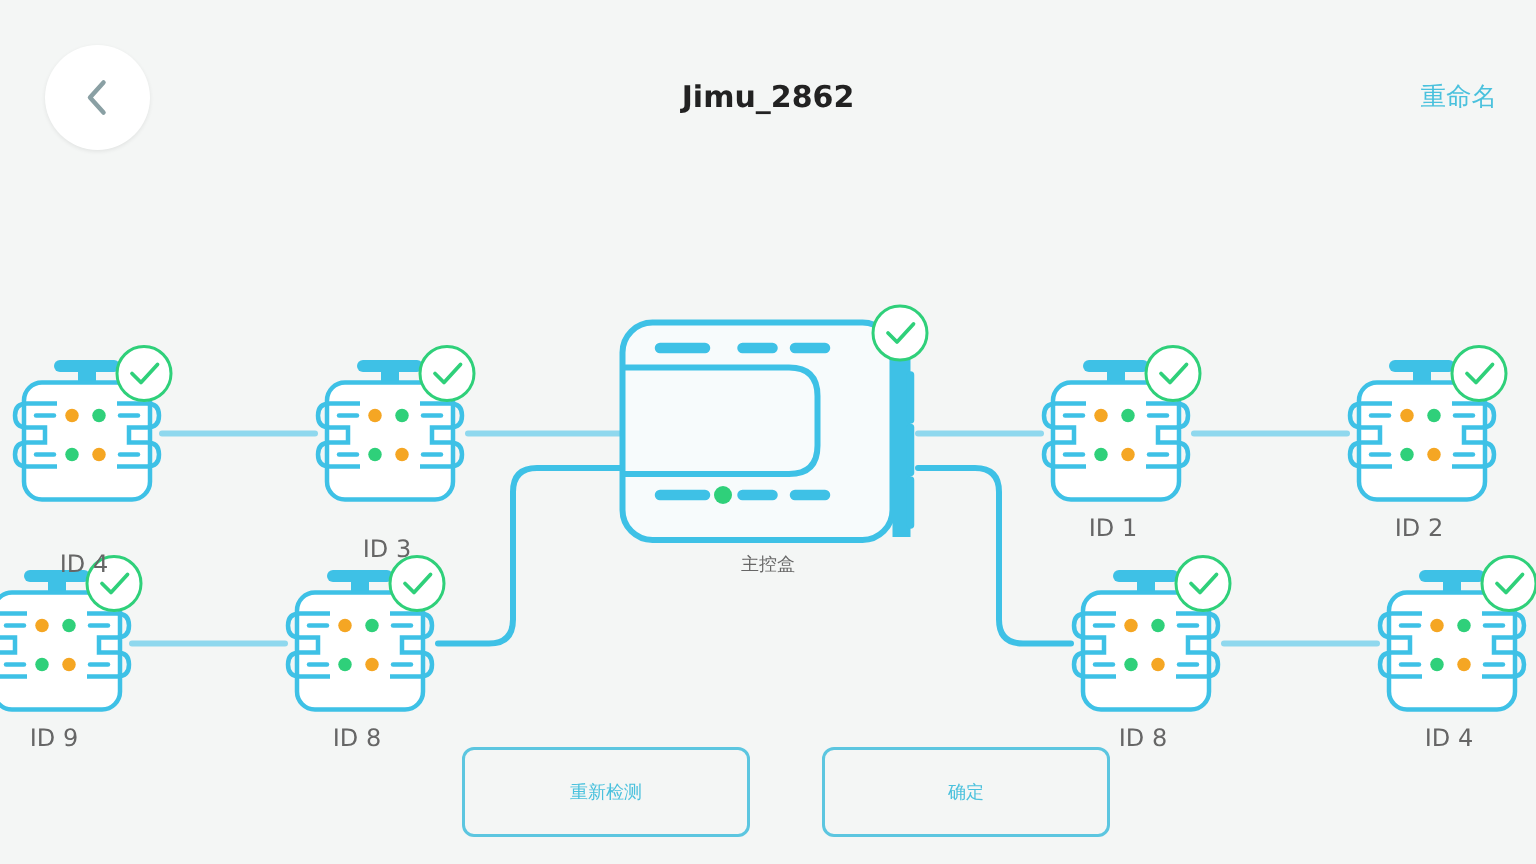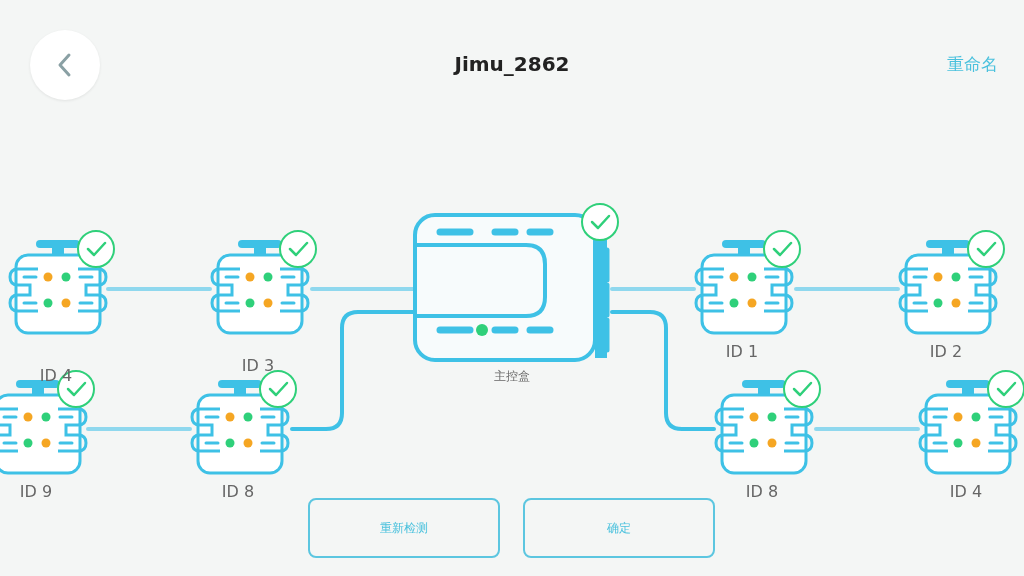--- a/index.html
+++ b/index.html
@@ -197,13 +197,13 @@
     <div class="lbl" style="left: 702px; top: 342px;">ID 1</div>
     <div class="lbl" style="left: 906px; top: 342px;">ID 2</div>
     <div class="lbl" style="left: -4px; top: 482px;">ID 9</div>
     <div class="lbl" style="left: 198px; top: 482px; text-align: center;">ID 8</div>
     <div class="lbl" style="left: 722px; top: 482px;">ID 8</div>
     <div class="lbl" style="left: 926px; top: 482px;">ID 4</div>
   </div>
 <div class="mainlbl">主控盒</div>
 
 <div class="btn" style="left:308px">重新检测</div>
-<div class="btn" style="left:523px">确定</div>
+<div class="btn" style="left:548px">确定</div>
 
 </body></html>

